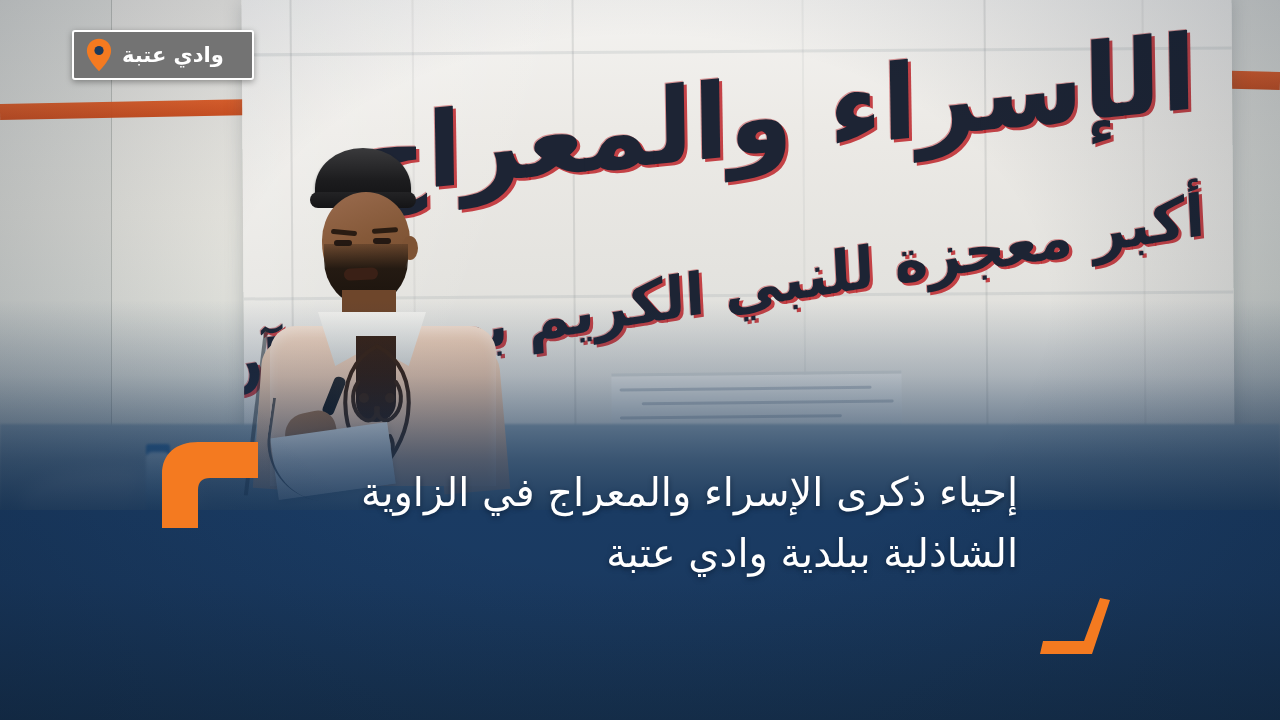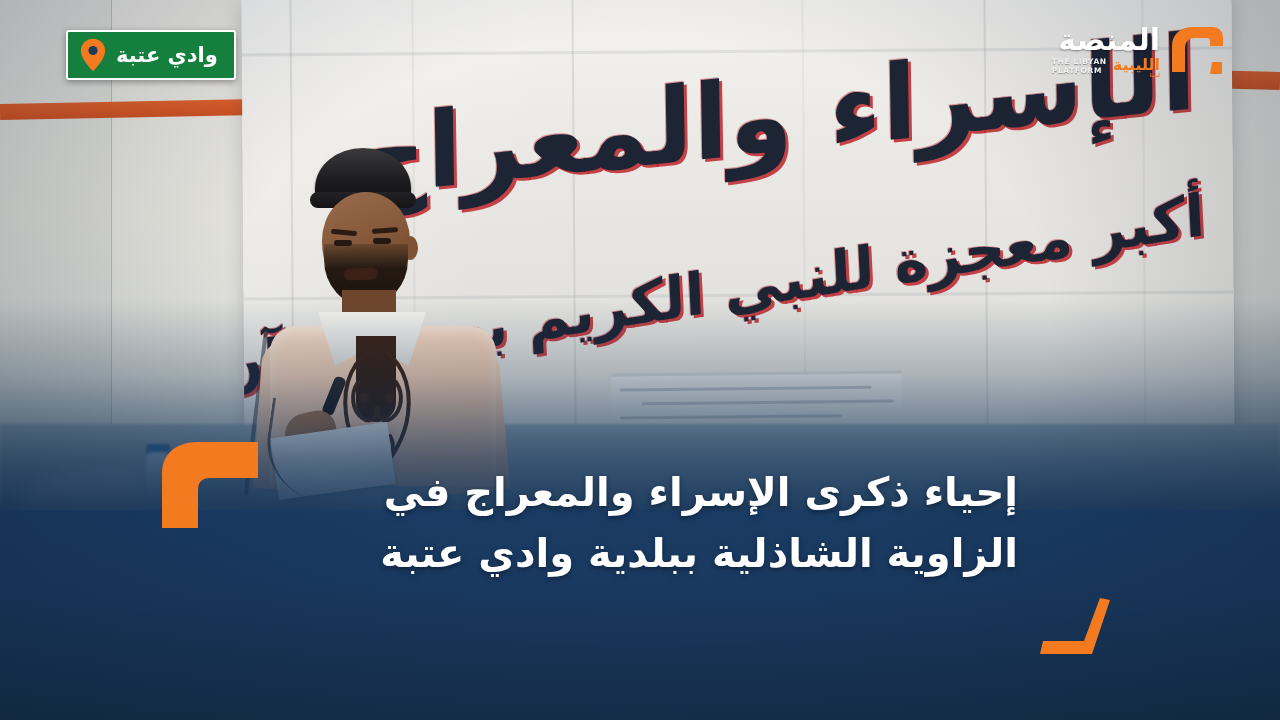--- a/index.html
+++ b/index.html
@@ -247,24 +247,24 @@
   }
   .vig{
     position:absolute;inset:0;
     background:radial-gradient(ellipse at 50% 42%,rgba(0,0,0,0) 45%,rgba(8,22,40,.30) 100%);
   }
 
   
 
   
   .loc-badge{
-    position:absolute;left:66px;top:30px;height:50px;
+    position:absolute;left:72px;top:30px;height:50px;
     display:flex;align-items:center;gap:10px;
-    padding:0 16px 0 12px;
-    background:#15803d;
+    padding:0 28px 0 12px;
+    background:#737373;
     border:2px solid #ffffff;
     border-radius:3px;
     box-shadow:0 2px 6px rgba(0,0,0,.35);
   }
   .pin{width:26px;height:34px;flex:0 0 auto;display:block;}
   .loc-text{
     color:#ffffff;font-size:21px;font-weight:700;
     direction:rtl;letter-spacing:.2px;line-height:1;
     white-space:nowrap;
   }
@@ -295,21 +295,21 @@
   
   .bracket{position:absolute;left:158px;top:440px;width:104px;height:88px;}
   
   .tick{position:absolute;left:1040px;top:598px;width:72px;height:58px;}
 
   
   .headline{
     position:absolute;right:262px;top:462px;width:760px;
     color:#ffffff;
     direction:rtl;text-align:right;
-    font-size:40px;font-weight:700;line-height:1.52;
+    font-size:40px;font-weight:400;line-height:1.52;
     letter-spacing:0;
     text-shadow:0 2px 5px rgba(5,18,36,.55);
   }
 
   
   .url{
     position:absolute;left:0;right:0;bottom:28px;
     text-align:center;color:#ffffff;
     font-size:23px;letter-spacing:.4px;
     text-shadow:0 1px 3px rgba(5,18,36,.5);
@@ -406,33 +406,20 @@
   </div>
 
   <div class="loc-badge">
     <svg class="pin" viewBox="0 0 26 34" xmlns="http://www.w3.org/2000/svg">
       <path d="M13 0.8 C6.2 0.8 0.9 6.1 0.9 12.8 C0.9 21.6 13 33.2 13 33.2 C13 33.2 25.1 21.6 25.1 12.8 C25.1 6.1 19.8 0.8 13 0.8 Z" fill="#f47a20"></path>
       <circle cx="13" cy="12.5" r="4.6" fill="#1d3a5b"></circle>
     </svg>
     <span class="loc-text">وادي عتبة</span>
   </div>
 
-  <div class="logo">
-    <div class="logo-words">
-      <span class="logo-ar">المنصة</span>
-      <span class="logo-row2">
-        <span class="logo-en"><span>THE LIBYAN</span><br><span>PLATFORM</span></span>
-        <span class="logo-ar2"><span>الليبية</span><span class="tiny">ليبيا</span></span>
-      </span>
-    </div>
-    <svg class="logo-mark" viewBox="0 0 62 62" xmlns="http://www.w3.org/2000/svg">
-      <path d="M6 50 L6 24 C6 12 15 5 27 5 L46 5 C53 5 57 9 57 16 L57 24 L44 24 L44 19 C44 17 43 16 41 16 L29 16 C22 16 19 20 19 27 L19 50 Z" fill="#f47a20"></path>
-      <path d="M46 40 L56 40 L56 52 L44 52 Z" fill="#f47a20"></path>
-    </svg>
-  </div>
 
   <svg class="bracket" viewBox="0 0 104 88" xmlns="http://www.w3.org/2000/svg">
     <path d="M4 88 L4 34 C4 14 18 2 40 2 L100 2 L100 38 L52 38 C44 38 40 42 40 50 L40 88 Z" fill="#f47a20"></path>
   </svg>
 
   <svg class="tick" viewBox="0 0 72 58" xmlns="http://www.w3.org/2000/svg">
     <path d="M60 0 L70 2 L52 56 L0 56 L3 43 L44 43 Z" fill="#f47a20"></path>
   </svg>
 
   <div class="headline">إحياء ذكرى الإسراء والمعراج في الزاوية الشاذلية ببلدية وادي عتبة</div>

